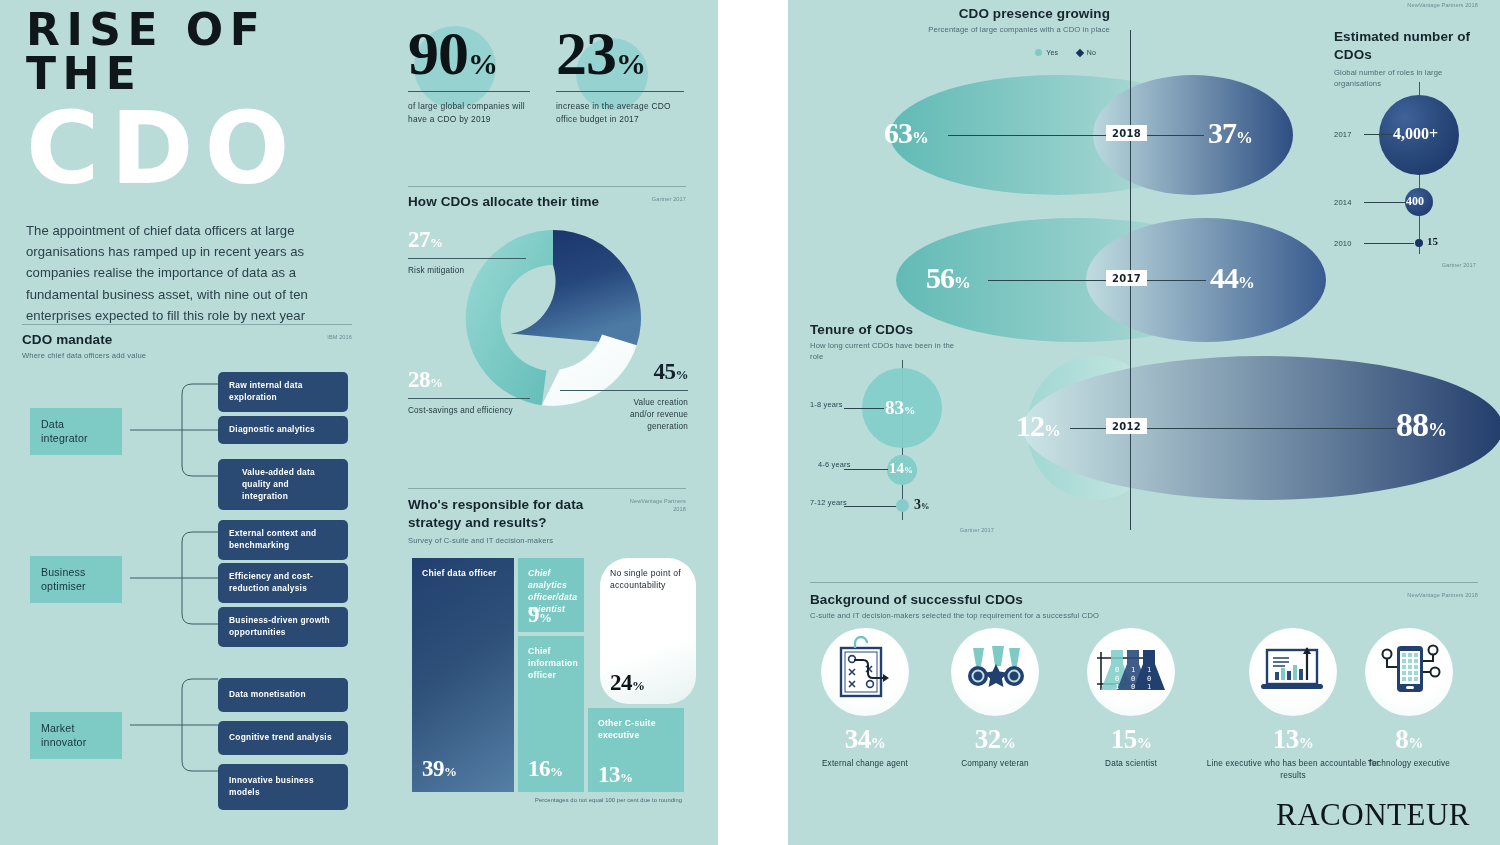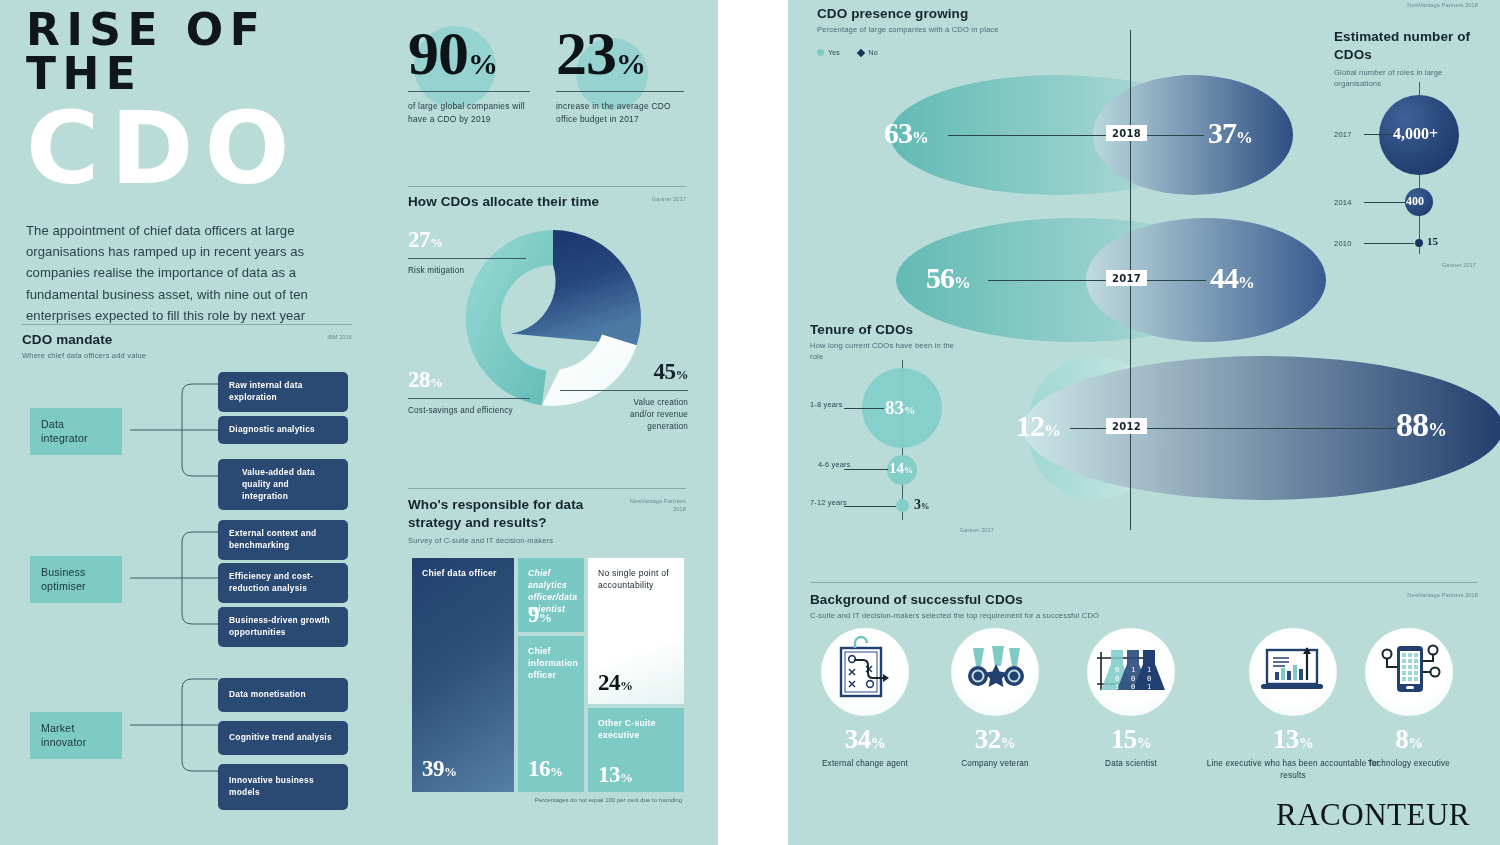--- a/index.html
+++ b/index.html
@@ -279,37 +279,37 @@
       <div class="tm-cell" style="left:106px; top:0; width:66px; height:74px; background:#79c8c3;">
         <div class="tm-lbl" style="color:#ffffff;font-style:italic;">Chief analytics officer/data scientist</div>
         <div class="tm-val" style="left:10px; bottom:6px; color:#ffffff;"><span>9</span><span class="pct">%</span></div>
       </div>
 
       <div class="tm-cell" style="left:106px; top:78px; width:66px; height:156px; background:#7ecbc6;">
         <div class="tm-lbl" style="color:#ffffff;">Chief information officer</div>
         <div class="tm-val" style="left:10px; bottom:12px; color:#ffffff;"><span>16</span><span class="pct">%</span></div>
       </div>
 
-      <div class="tm-cell" style="left:176px; top:0; width:96px; height:146px;
-           background:linear-gradient(160deg,#ffffff 0%,#ffffff 60%,#e6f3f1 100%);">
+      <div class="tm-cell" style="left:188px; top:0; width:96px; height:146px;
+           background:linear-gradient(160deg,#ffffff 0%,#ffffff 60%,#e6f3f1 100%);border-radius:28px;">
         <div class="tm-lbl" style="color:#16242c; font-weight:normal;">No single point of accountability</div>
         <div class="tm-val" style="left:10px; bottom:10px; color:#0d1418;"><span>24</span><span class="pct">%</span></div>
       </div>
 
       <div class="tm-cell" style="left:176px; top:150px; width:96px; height:84px; background:#7ecbc6;">
         <div class="tm-lbl" style="color:#ffffff;">Other C-suite executive</div>
         <div class="tm-val" style="left:10px; bottom:6px; color:#ffffff;"><span>13</span><span class="pct">%</span></div>
       </div>
     </div>
     <div class="tm-note" style="left:535px; top:797px;">Percentages do not equal 100 per cent due to rounding</div>
   </div>
 
   <div class="panel panel-right">
 
-    <div style="position:absolute; left:29px; top:6px; width:300px;">
+    <div style="position:absolute; left:22px; top:6px; width:300px;text-align:right;">
       <div class="sec-title">CDO presence growing</div>
       <div class="sec-sub">Percentage of large companies with a CDO in place</div>
       <div style="margin-top:8px;">
         <span class="legend-dot" style="background:#7ecbc6;"></span><span class="legend-txt">Yes</span>
         <span class="legend-diamond"></span><span class="legend-txt">No</span>
       </div>
     </div>
     <div class="source" style="left:566px; top:2px; width:124px;">NewVantage Partners 2018</div>
 
     <svg style="position:absolute; left:0; top:0;" width="712" height="560">

